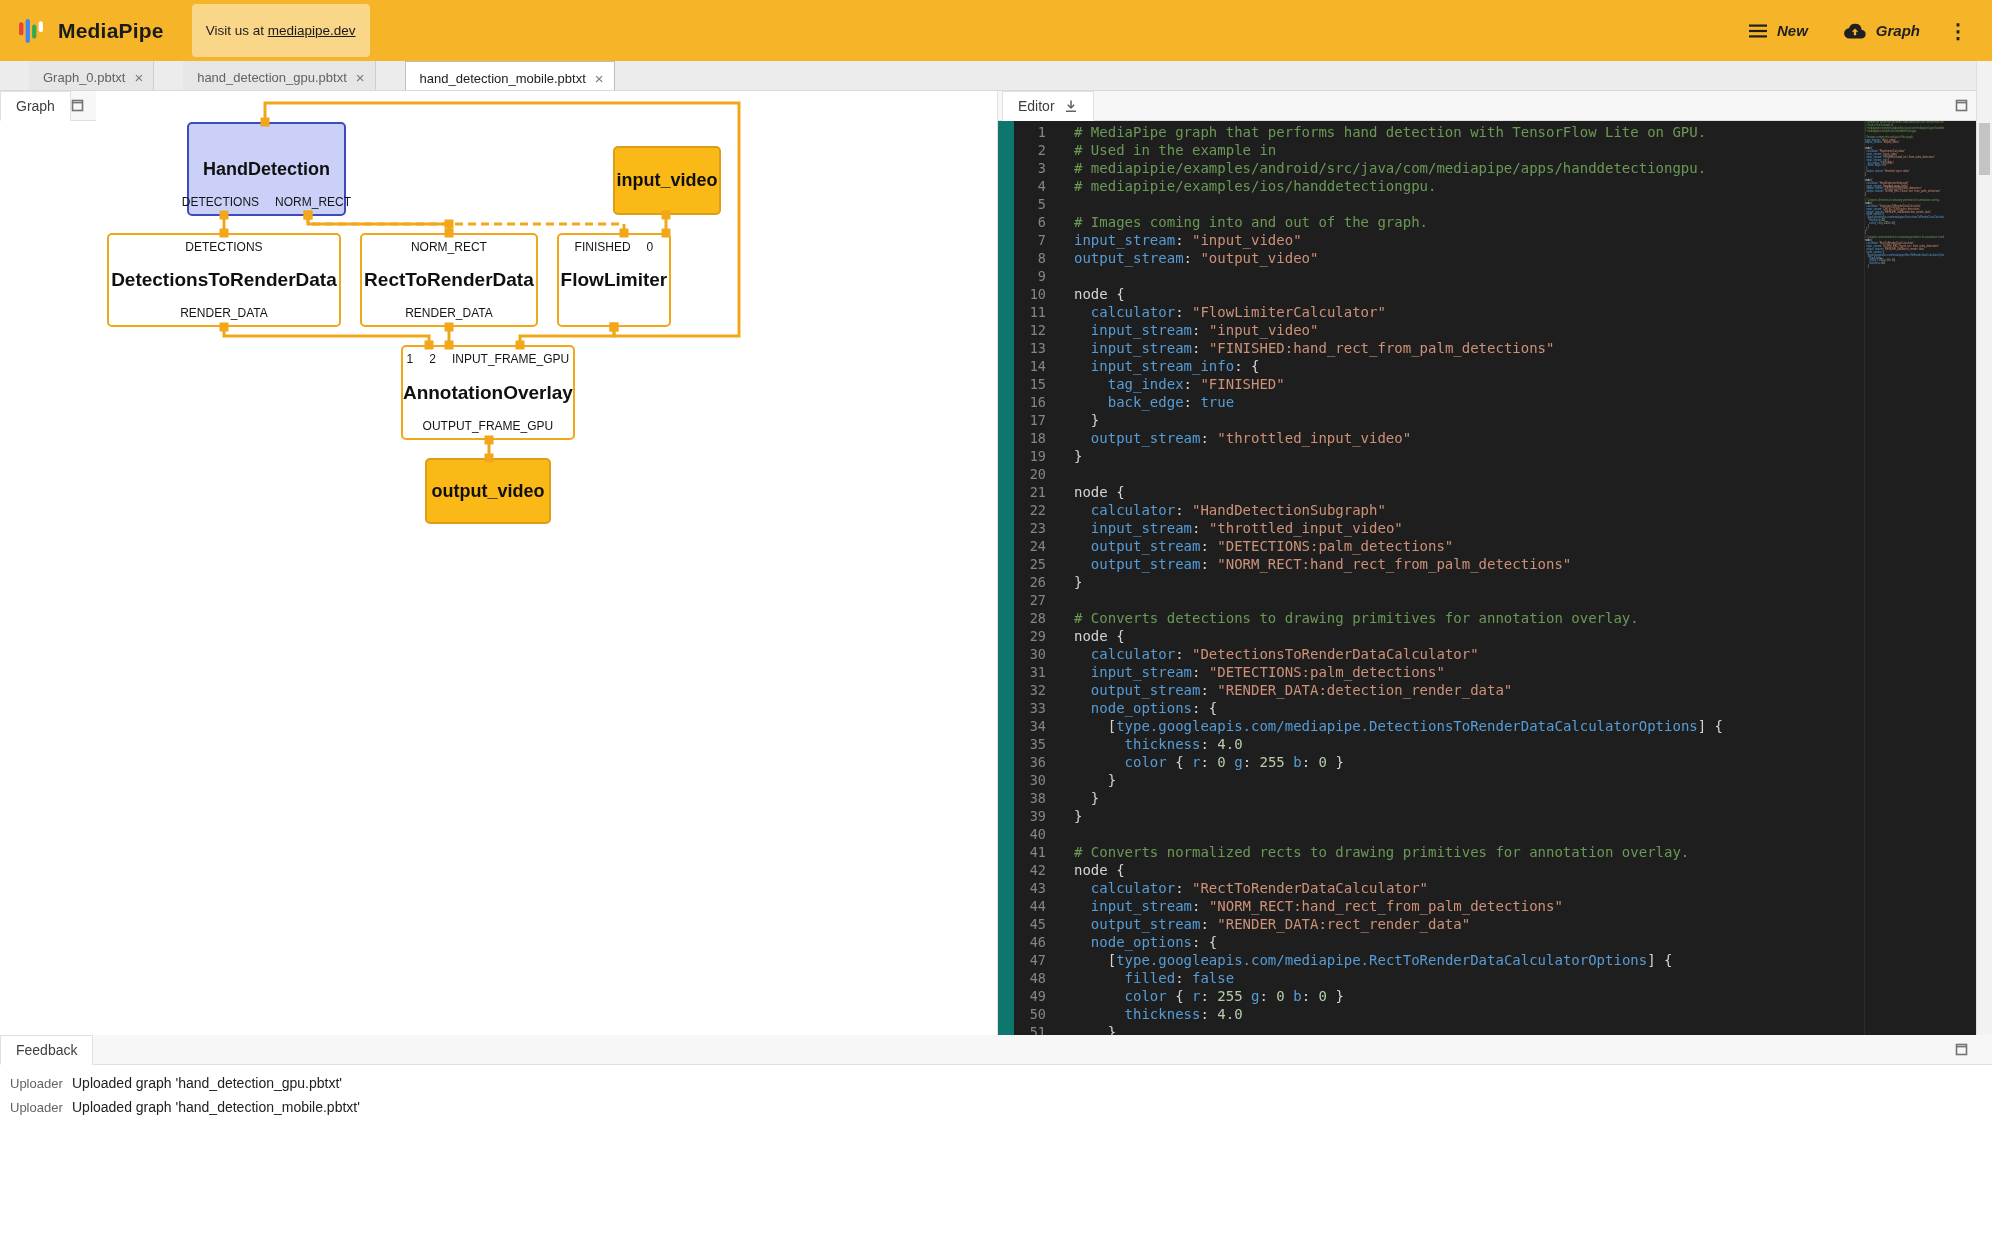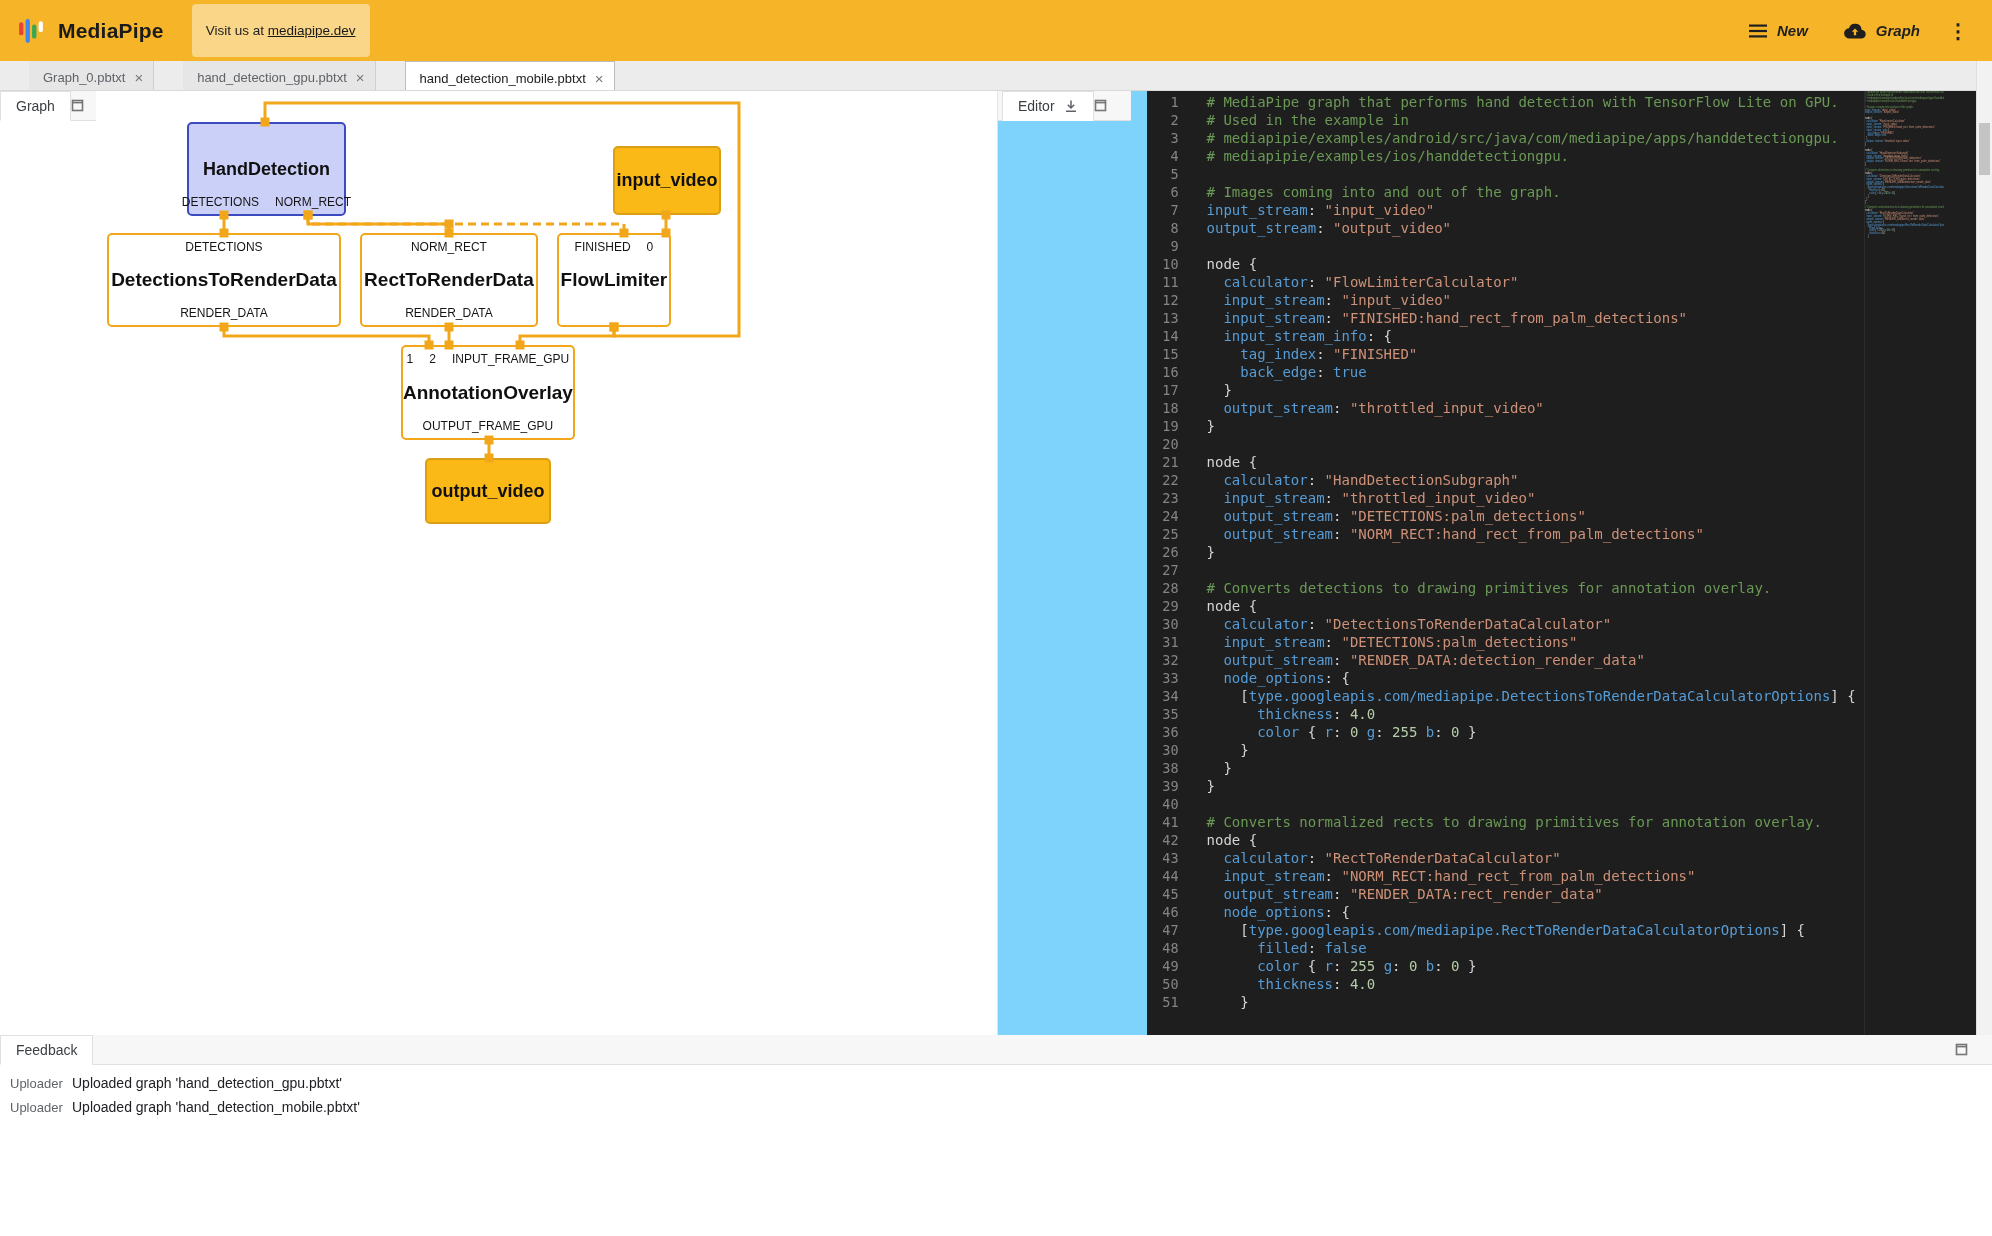--- a/index.html
+++ b/index.html
@@ -19,21 +19,21 @@
   
   .file-tabs { height: 30px; background: #ececec; border-bottom: 1px solid #d9d9d9; display: flex; align-items: stretch; }
   .file-tab { display: flex; align-items: center; gap: 9px; padding: 4px 10px 0 14px; font-size: 13px; color: #5f6368; background: #e6e6e6; border-right: 1px solid #cfcfcf; cursor: pointer; margin-left: 29px; }
   .file-tab.active { background: #fff; color: #202124; border: 1px solid #bdbdbd; border-bottom: none; }
   .tab-close { font-size: 15px; color: #777; line-height: 1; cursor: pointer; }
   .tabbar-space { flex: 1; }
 
   
   .main { display: flex; height: 944px; }
   .graph-panel { width: 998px; flex-shrink: 0; display: flex; flex-direction: row; background: #fff; border-right: 1px solid #e3e3e3; }
-  .editor-panel { flex: 1; min-width: 0; display: flex; flex-direction: row; background: #7dd3fc; }
+  .editor-panel { flex: 1; min-width: 0; display: flex; flex-direction: column; background: #0f766e; }
 
   .panel-strip { height: 30px; display: flex; align-items: flex-end; background: #f7f7f7; border-bottom: 1px solid #e0e0e0; position: relative; }
   .panel-tab { height: 30px; margin-bottom: -1px; background: #fff; border: 1px solid #e0e0e0; border-bottom-color: #fff; display: flex; align-items: center; gap: 9px; padding: 0 15px; font-size: 14px; color: #3c4043; z-index: 2; }
   .strip-expand { margin-left: auto; align-self: center; margin-right: 12px; cursor: pointer; display: flex; }
   .editor-panel .strip-expand, .feedback .strip-expand { margin-right: 24px; }
   .editor-panel .panel-strip { padding-left: 4px; }
 
   
   .graph-canvas { position: relative; flex: 1; overflow: hidden; background: #fff; padding-left: 44px; }
   .graph-canvas svg.layer { position: absolute; left: 0; top: 0; pointer-events: none; }

